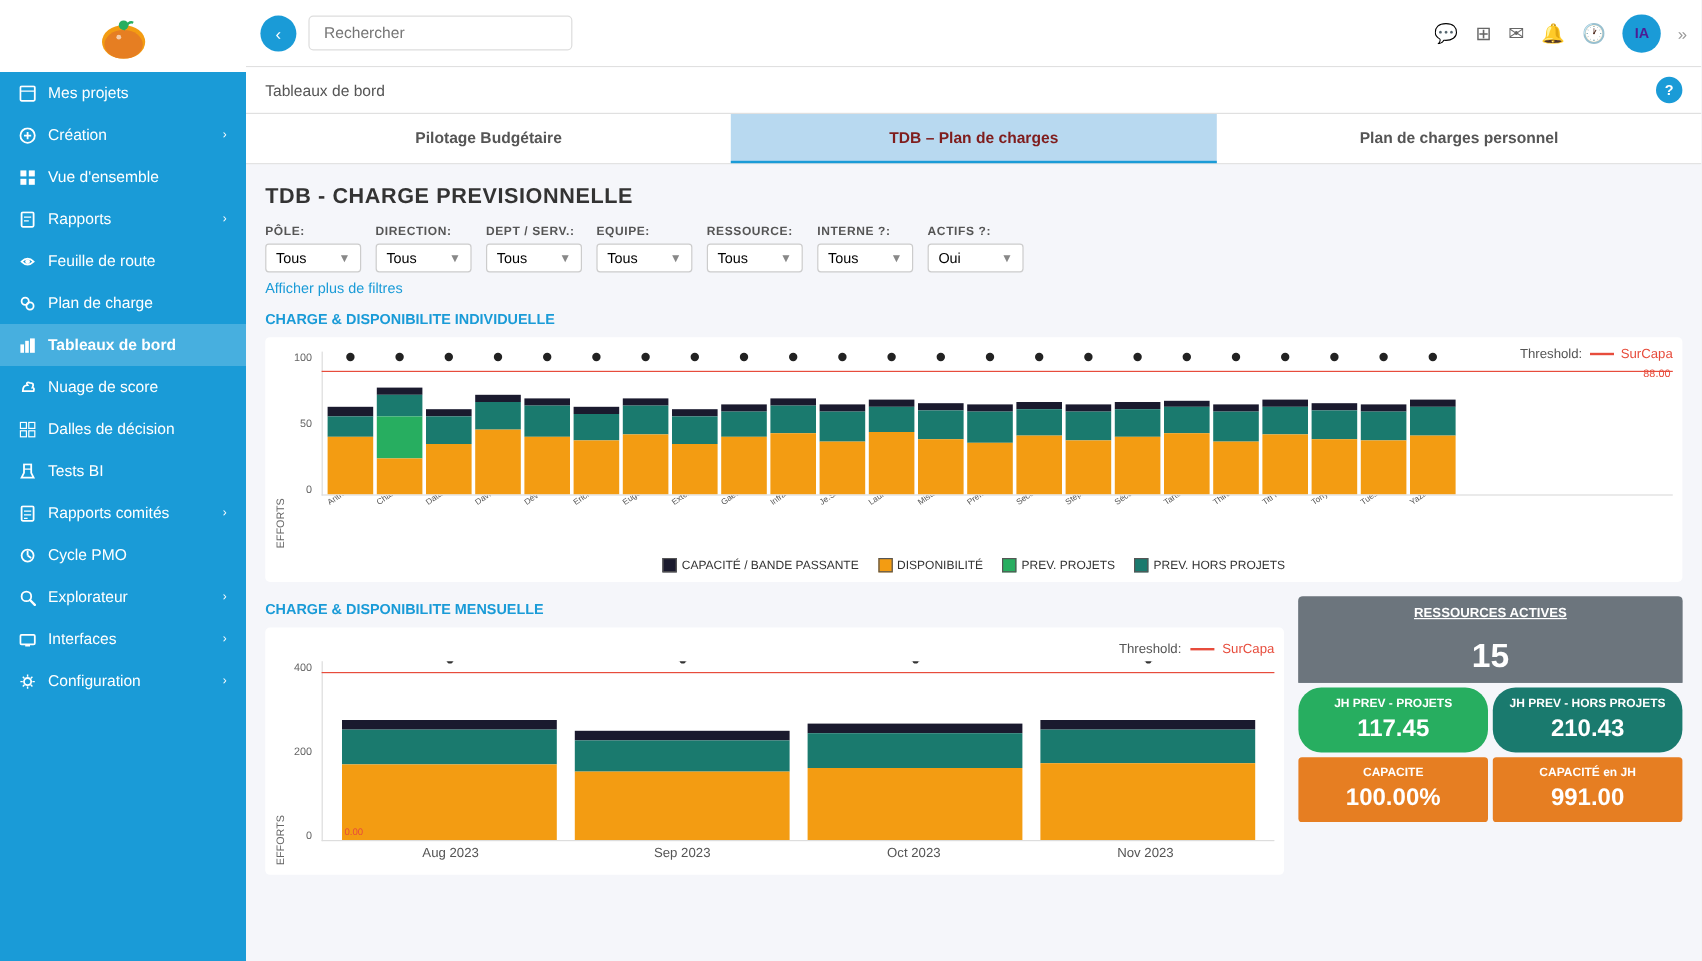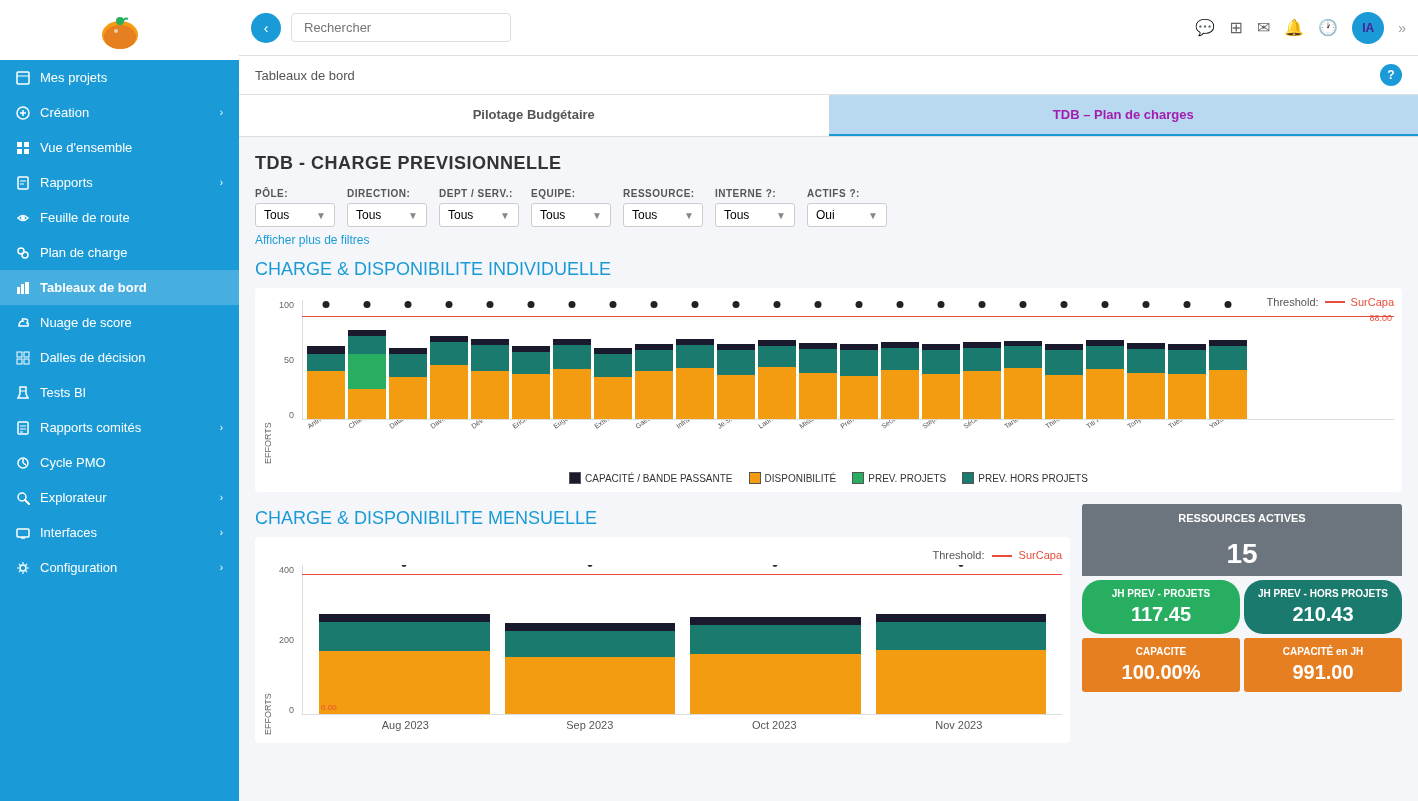--- a/index.html
+++ b/index.html
@@ -1,20 +1,20 @@
 <!DOCTYPE html>
 <html><head>
   <meta charset="utf-8">
   <style>
     * { box-sizing: border-box; margin: 0; padding: 0; }
     body { font-family: Arial, sans-serif; background: #f0f2f5; display: flex; height: 801px; overflow: hidden; }
 
     
     .sidebar {
-      width: 239px;
+      width: 205px;
       background: #1a9bd7;
       color: white;
       display: flex;
       flex-direction: column;
       flex-shrink: 0;
       height: 801px;
       overflow-y: auto;
     }
     .sidebar-logo {
       background: white;
@@ -130,21 +130,21 @@
       padding: 12px 16px;
       text-align: center;
       font-size: 13px;
       cursor: pointer;
       color: #555;
       border-bottom: 2px solid transparent;
       font-weight: bold;
     }
     .tab.active {
       background: #b8d9f0;
-      color: #a21caf;
+      color: #7f1d1d;
       font-weight: bold;
       border-bottom: 2px solid #1a9bd7;
     }
 
     
     .content {
       flex: 1;
       overflow-y: auto;
       padding: 16px;
       background: #f5f6fa;
@@ -193,22 +193,22 @@
 
     .more-filters {
       color: #1a9bd7;
       font-size: 12px;
       cursor: pointer;
       margin-bottom: 12px;
     }
 
     
     .section-title {
-      font-size: 18px;
-      font-weight: normal;
+      font-size: 12px;
+      font-weight: bold;
       color: #1a9bd7;
       margin-bottom: 8px;
       margin-top: 4px;
     }
 
     
     .chart-container {
       background: white;
       border-radius: 4px;
       padding: 12px 8px 8px 8px;
@@ -281,20 +281,21 @@
       gap: 4px;
     }
     .stat-header {
       background: #6c757d;
       color: white;
       text-align: center;
       padding: 8px;
       font-size: 11px;
       font-weight: bold;
       border-radius: 3px 3px 0 0;
+      text-decoration: underline;
     }
     .stat-big {
       background: #6c757d;
       color: white;
       text-align: center;
       padding: 6px;
       font-size: 28px;
       font-weight: bold;
     }
     .stat-row {
@@ -463,20 +464,21 @@
   </div>
 
   <div class="breadcrumb-bar">
     <span>Tableaux de bord</span>
     <div class="breadcrumb-help">?</div>
   </div>
 
   <div class="tabs">
     <div class="tab">Pilotage Budgétaire</div>
     <div class="tab active">TDB – Plan de charges</div>
+    <div class="tab">Plan de charges personnel</div>
   </div>
 
   <div class="content">
     <div class="page-title">TDB - CHARGE PREVISIONNELLE</div>
 
     <div class="filters-row">
       <div class="filter-group">
         <div class="filter-label">PÔLE:</div>
         <div class="filter-select">
           <span>Tous</span>

